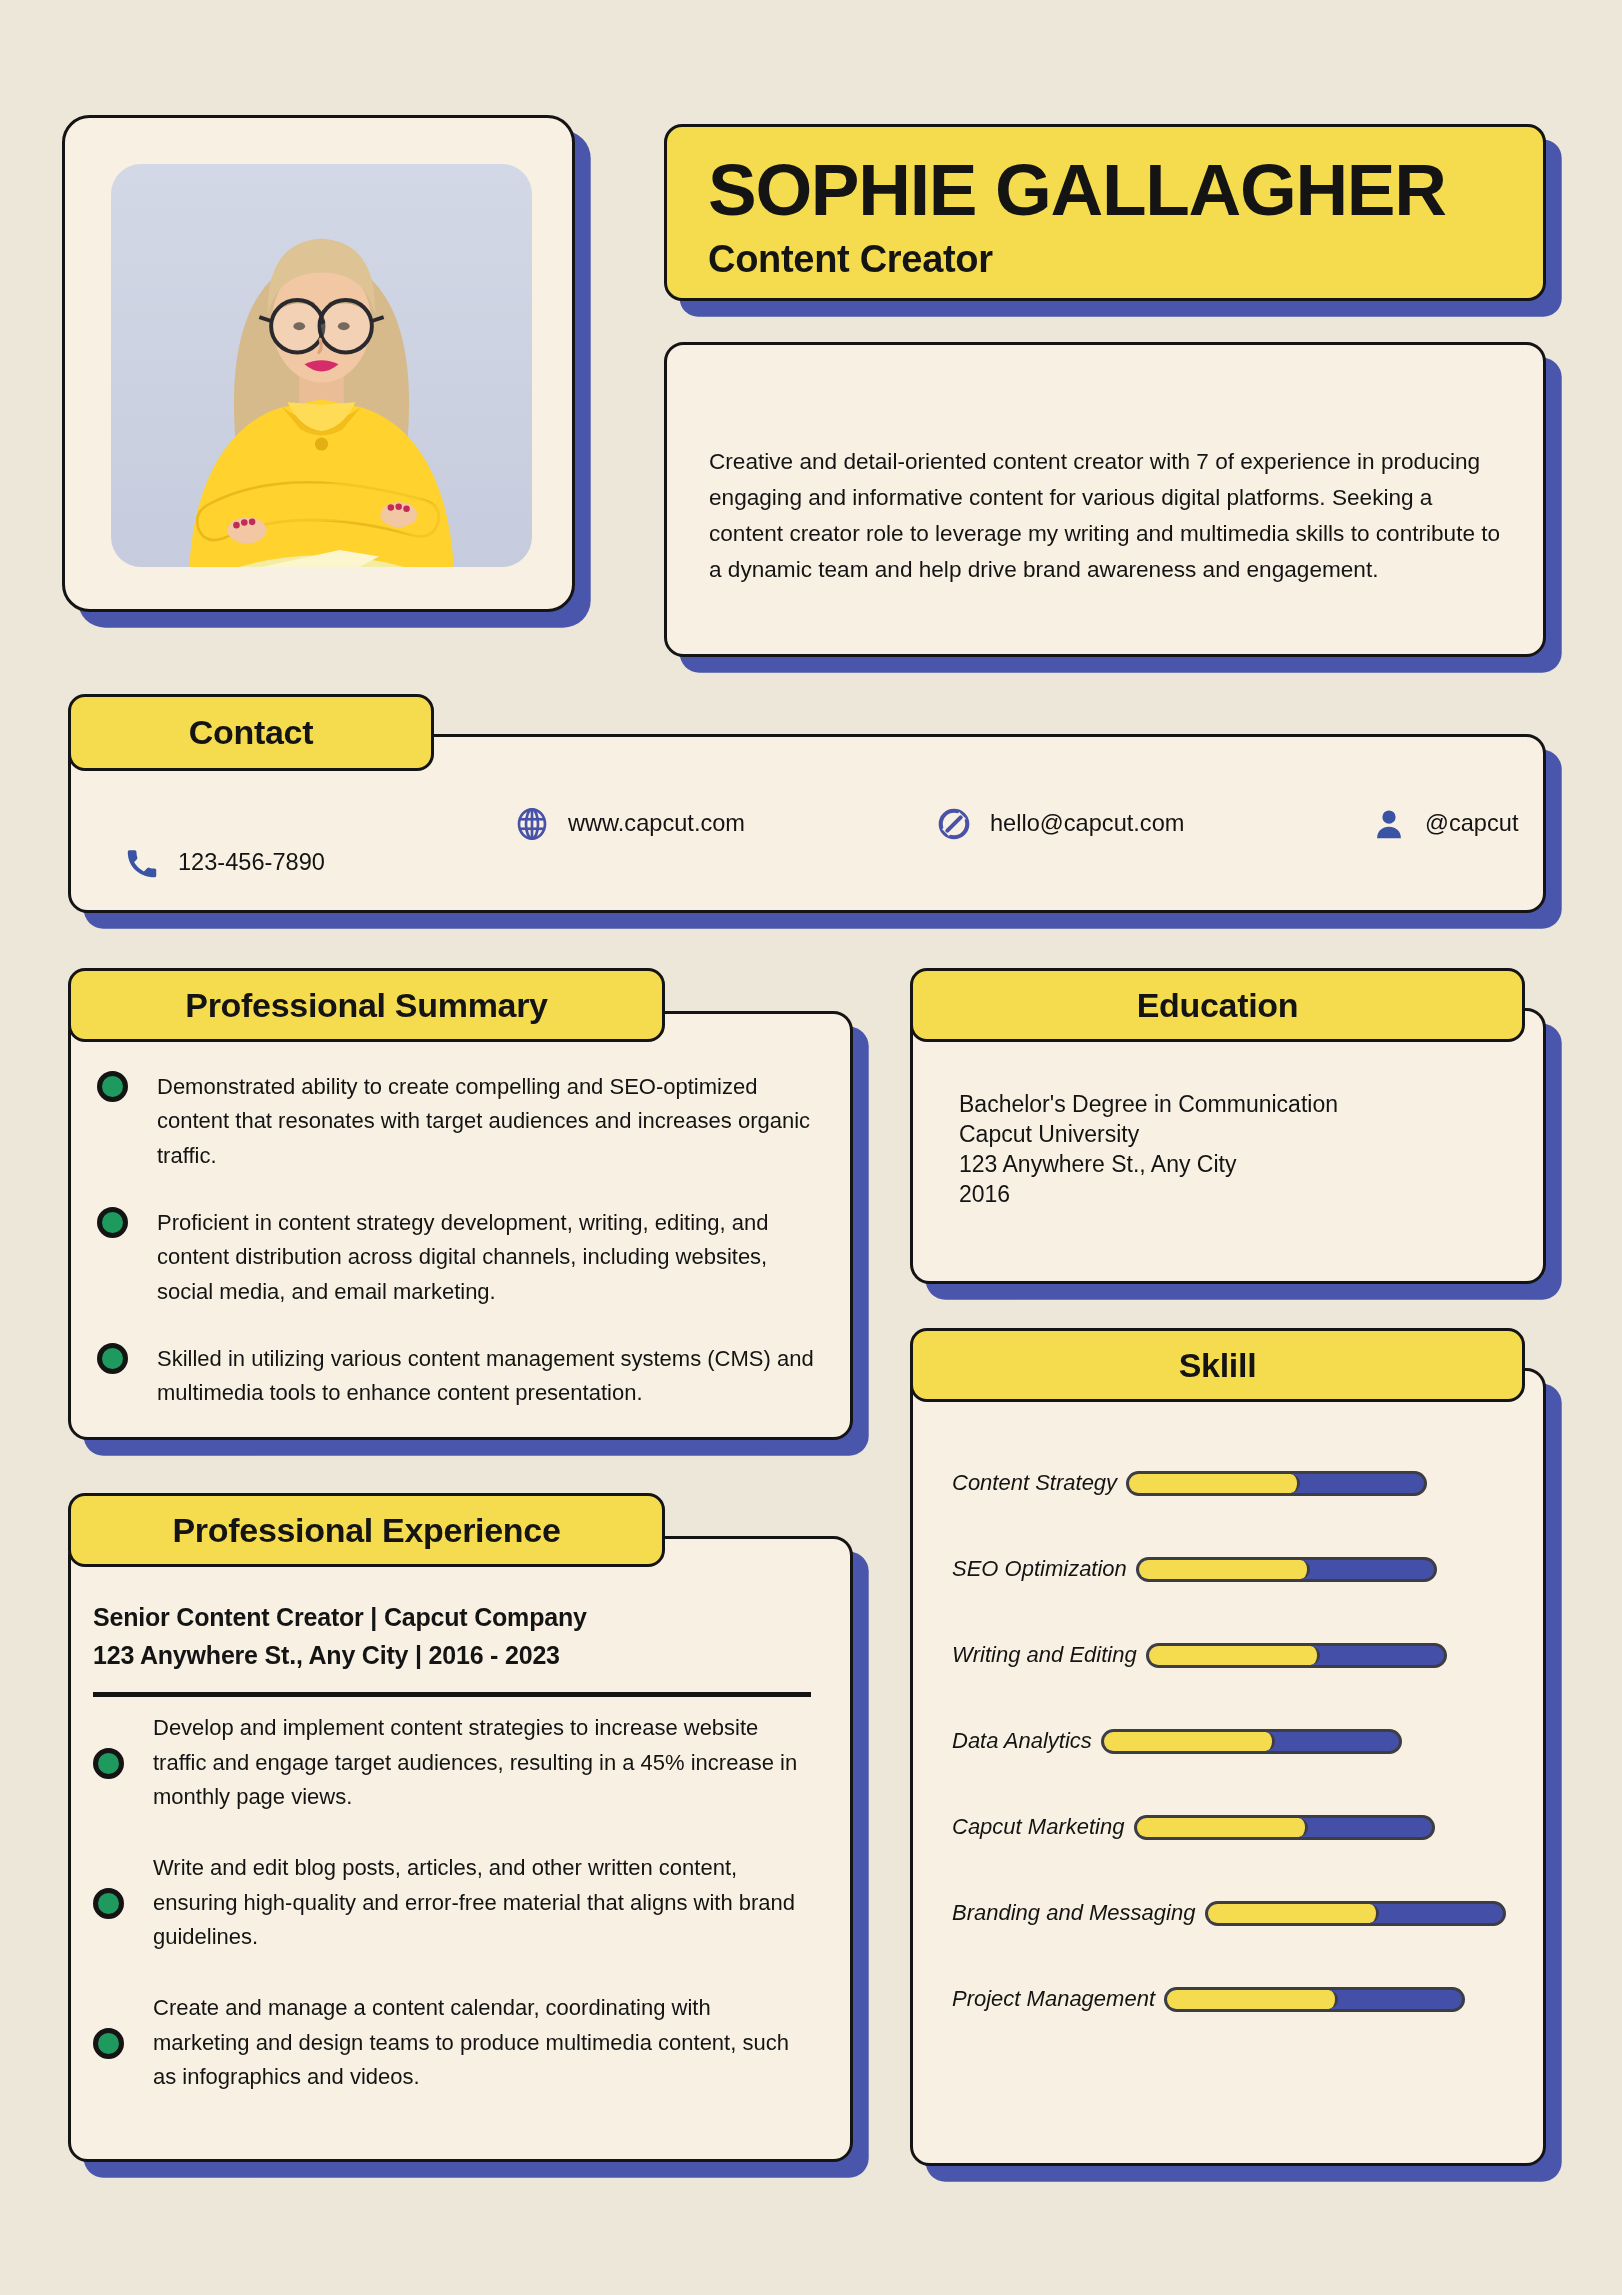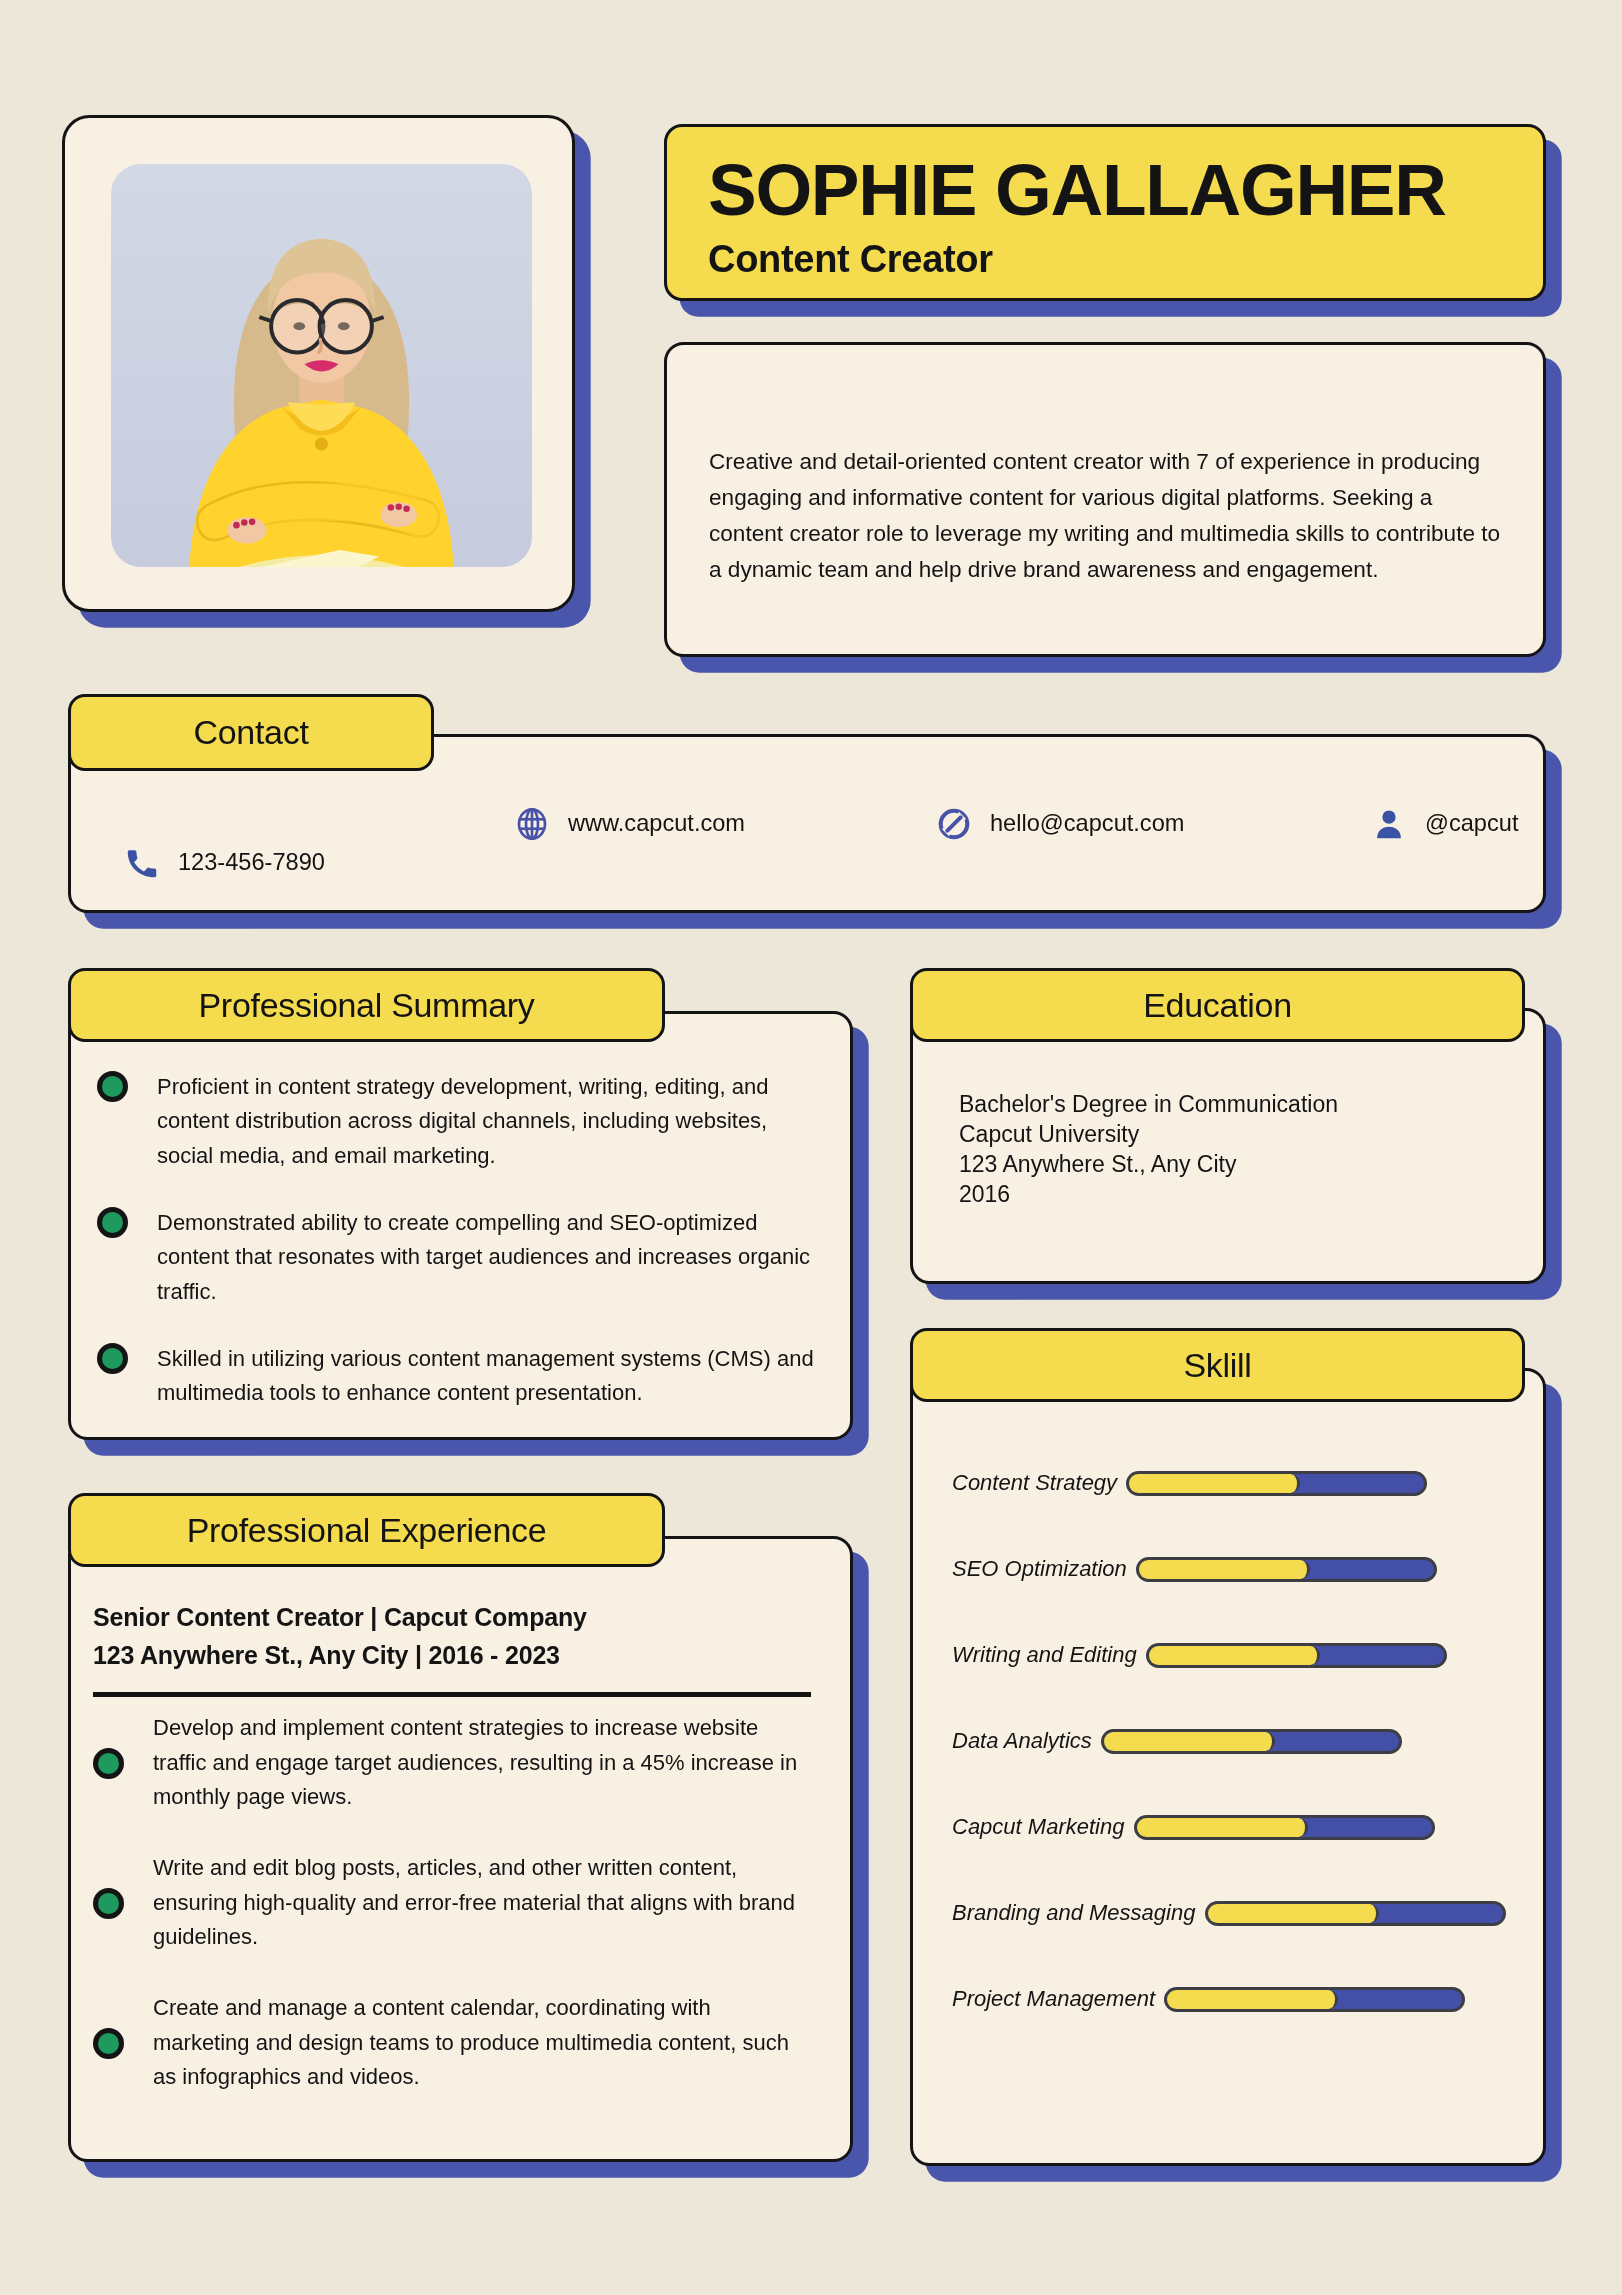--- a/index.html
+++ b/index.html
@@ -8,21 +8,21 @@
     font-family:"Liberation Sans",sans-serif;color:#141414;overflow:hidden;
   }
   .card{
     position:absolute;background:#F8F1E3;border:3.9px solid #141414;
     border-radius:23.6px;box-shadow:15.7px 15.7px 0 #4A56AC;box-sizing:border-box;z-index:1;
   }
   .ycard{background:#F5DC4F;}
   .tab{
     position:absolute;background:#F5DC4F;border:3.9px solid #141414;border-radius:17px;
     display:flex;align-items:center;justify-content:center;box-sizing:border-box;
-    font-size:34px;font-weight:400;z-index:3;letter-spacing:-0.3px;
+    font-size:34px;font-weight:700;z-index:3;letter-spacing:-0.3px;
   }
   
   .photo-wrap{position:absolute;left:46px;top:46px;width:421px;height:403px;border-radius:30px;overflow:hidden;}
   
   .name{font-size:73px;font-weight:700;letter-spacing:-1.3px;line-height:1.02;white-space:nowrap;}
   .role{font-size:38px;font-weight:700;letter-spacing:-0.3px;margin-top:10.5px;}
   .title-inner{position:absolute;left:41px;top:26px;}
   
   .summary-inner{
     position:absolute;left:42px;right:42px;top:0;bottom:0;display:flex;align-items:center;
@@ -169,25 +169,25 @@
     </div>
   </div>
 
   <div class="tab" style="left:68px;top:968px;width:597px;height:74px;">
     <span>Professional Summary</span>
   </div>
   <div class="card" style="left:68px;top:1011px;width:785px;height:429px;border-radius:19.6px;">
     <div class="bullets" style="top:56px;gap:33px;">
       <div class="bullet start">
         <span class="dot"></span>
-        <span class="btext">Proficient in content strategy development, writing, editing, and content distribution across digital channels, including websites, social media, and email marketing.</span>
+        <span class="btext">Demonstrated ability to create compelling and SEO-optimized content that resonates with target audiences and increases organic traffic.</span>
       </div>
       <div class="bullet start">
         <span class="dot"></span>
-        <span class="btext">Demonstrated ability to create compelling and SEO-optimized content that resonates with target audiences and increases organic traffic.</span>
+        <span class="btext">Proficient in content strategy development, writing, editing, and content distribution across digital channels, including websites, social media, and email marketing.</span>
       </div>
       <div class="bullet start">
         <span class="dot"></span>
         <span class="btext">Skilled in utilizing various content management systems (CMS) and multimedia tools to enhance content presentation.</span>
       </div>
     </div>
   </div>
 
   <div class="tab" style="left:910px;top:968px;width:615px;height:74px;">
     <span>Education</span>

